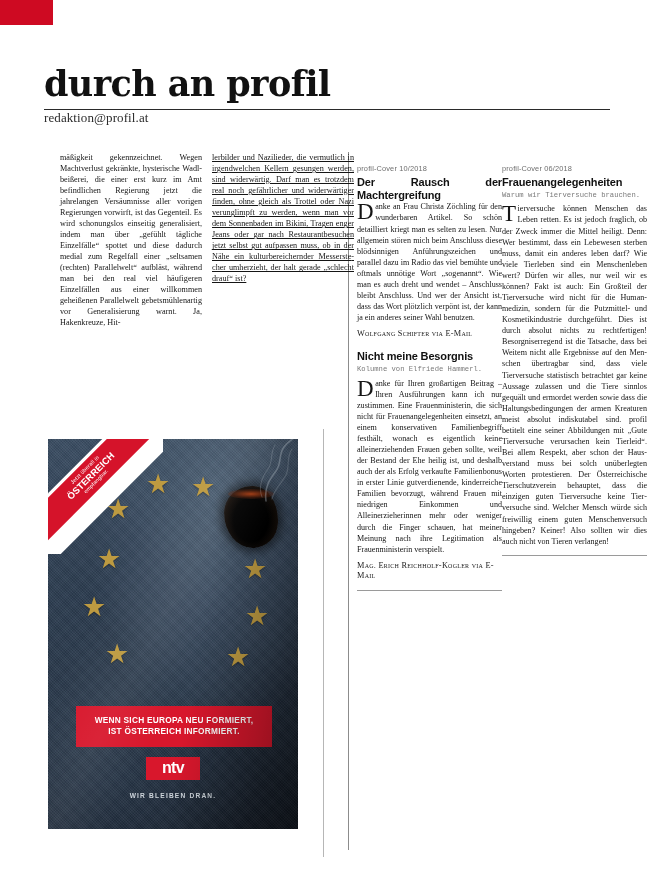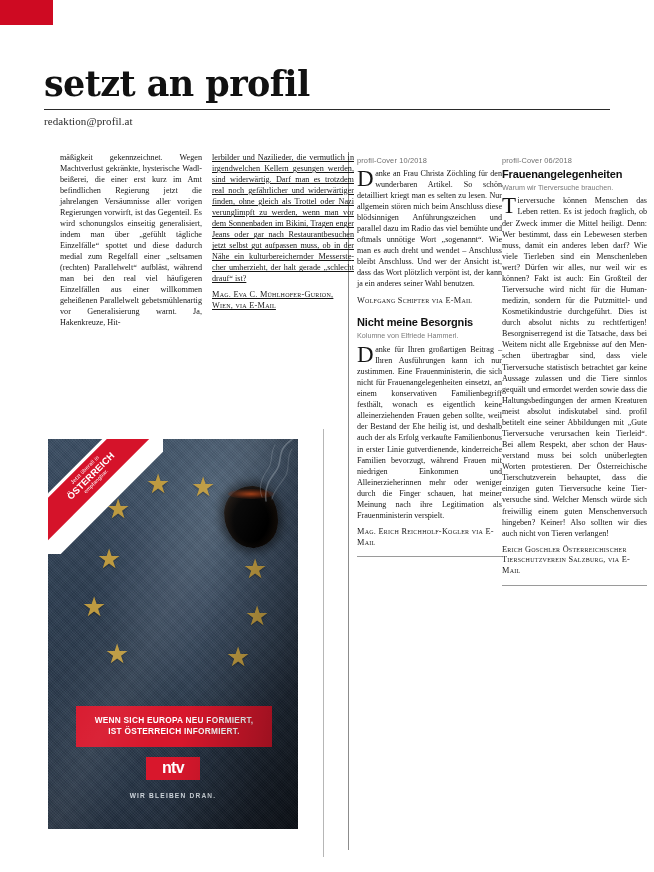--- a/index.html
+++ b/index.html
@@ -38,22 +38,21 @@
     letter-spacing: -0.6px;
     line-height: 1.05;
     color: #111111;
   }
   .masthead-rule {
     margin-top: 6px;
     border-bottom: 1px solid #2a2a2a;
     width: 100%;
   }
   .masthead-email {
-    margin-top: 5px;
-    font-size: 11px;
+    font-size: 13px;
     color: #2b2b2b;
     letter-spacing: 0.1px;
   }
 
   
   .columns {
     position: absolute;
     left: 60px; top: 152px;
     width: 566px; height: 704px;
   }
@@ -104,21 +103,21 @@
   }
   .headline {
     font-family: "Liberation Sans", "DejaVu Sans", sans-serif;
     font-weight: 700;
     font-size: 11px;
     line-height: 1.17;
     color: #111;
     letter-spacing: -0.15px;
   }
   .subline {
-    font-family: Liberation Sans, sans-serif;
+    font-family: Liberation Mono, monospace;
     font-size: 7.2px;
     line-height: 1.3;
     color: #7a7a7a;
     margin-top: 2.5px;
     margin-bottom: 5px;
   }
   .subline.tight { margin-bottom: 3px; }
 
   
   .body-text::first-letter { }
@@ -131,21 +130,21 @@
     padding-top: 1px;
     font-weight: 400;
   }
 
   .h-rule {
     border-bottom: 1px solid #9a9a9a;
     margin-top: 8px;
     margin-bottom: 9px;
   }
 
-  .block { margin-top: 4px; }
+  .block { margin-top: 12px; }
   .block + .block { margin-top: 10px; }
 
   
   .ad {
     position: absolute;
     left: 11px; top: 429px;
     width: 313px; height: 428px;
     background: #ffffff;
   }
   .ad-photo {
@@ -308,63 +307,62 @@
     width: 1px; height: 100%;
     background: #b6b6b6;
   }
 </style>
 </head>
 <body>
 
 <div class="red-marker"></div>
 
 <div class="masthead">
-  <div class="masthead-title">setzt an profil</div>
+  <div class="masthead-title">durch an profil</div>
   <div class="masthead-rule"></div>
   <div class="masthead-email">redaktion@profil.at</div>
 </div>
 
 <div class="columns">
 
   <div class="v-rule"></div>
 
   <div class="col col-1">
     <p>mäßigkeit gekennzeichnet. Wegen Machtverlust ge­kränkte, hysterische Wadl­beißerei, die einer erst kurz im Amt befindlichen Regie­rung jetzt die jahrelangen Versäumnisse aller vorigen Regierungen vorwirft, ist das Gegenteil. Es wird scho­nungslos einseitig generali­siert, indem man über „ge­fühlt tägliche Einzelfälle“ spottet und diese dadurch medial zum Regelfall einer „seltsamen (rechten) Paral­lelwelt“ aufbläst, während man bei den real viel häufi­geren Einzelfällen aus einer willkommen geheißenen Parallelwelt gebetsmühlen­artig vor Generalisierung warnt. Ja, Hakenkreuze, Hit-</p>
   </div>
 
   <div class="col col-2">
     <p>lerbilder und Nazilieder, die vermutlich in irgendwel­chen Kellern gesungen werden, sind widerwärtig. Darf man es trotzdem real noch gefährlicher und wi­derwärtiger finden, ohne gleich als Trottel oder Nazi verunglimpft zu werden, wenn man vor dem Son­nenbaden im Bikini, Tragen enger Jeans oder gar nach Restaurantbesuchen jetzt selbst gut aufpassen muss, ob in der Nähe ein kultur­bereichernder Messerste­cher umherzieht, der halt gerade „schlecht drauf“ ist?</p>
-    <div class="sig">Mag. Eva C. Mühlhofer-Gurion, Wien, via E-Mail</div>
   </div>
 
   <div class="col col-3">
 
     <div class="block">
       <div class="kicker">profil-Cover 10/2018</div>
+      <div class="headline">Der Rausch der Machtergreifung</div>
       <p class="body-text"><span class="dropcap">D</span><span>anke an Frau Christa Zöchling für den wun­derbaren Artikel. So schön detailliert kriegt man es selten zu lesen. Nur allge­mein stören mich beim An­schluss diese blödsinnigen Anführungszeichen und parallel dazu im Radio das viel bemühte und oftmals unnötige Wort „sogenannt“. Wie man es auch dreht und wendet – Anschluss bleibt Anschluss. Und wer der Ansicht ist, dass das Wort plötzlich verpönt ist, der kann ja ein anderes seiner Wahl benutzen.</span></p>
       <div class="sig">Wolfgang Schifter via E-Mail</div>
     </div>
 
     <div class="block">
       <div class="headline">Nicht meine Besorgnis</div>
       <div class="subline tight">Kolumne von Elfriede Hammerl.</div>
       <p class="body-text"><span class="dropcap">D</span><span>anke für Ihren großarti­gen Beitrag – Ihren Ausführungen kann ich nur zustimmen. Eine Frauenmi­nisterin, die sich nicht für Frauenangelegenheiten ein­setzt, an einem konservati­ven Familienbegriff festhält, wonach es eigentlich keine alleinerziehenden Frauen geben sollte, weil der Be­stand der Ehe heilig ist, und deshalb auch der als Erfolg verkaufte Familienbonus in erster Linie gutverdienende, kinderreiche Familien be­vorzugt, während Frauen mit niedrigen Einkommen und Alleinerzieherinnen mehr oder weniger durch die Finger schauen, hat meiner Meinung nach ihre Legitimation als Frauenmi­nisterin verspielt.</span></p>
       <div class="sig">Mag. Erich Reichholf-Kogler via E-Mail</div>
     </div>
 
     <div class="h-rule"></div>
   </div>
 
   <div class="col col-4">
     <div class="block">
       <div class="kicker">profil-Cover 06/2018</div>
       <div class="headline">Frauenangelegenheiten</div>
       <div class="subline tight">Warum wir Tierversuche brauchen.</div>
       <p class="body-text"><span class="dropcap">T</span><span>ierversuche können Menschen das Leben ret­ten. Es ist jedoch fraglich, ob der Zweck immer die Mittel heiligt. Denn: Wer be­stimmt, dass ein Lebewesen sterben muss, damit ein an­deres leben darf? Wie viele Tierleben sind ein Men­schenleben wert? Dürfen wir alles, nur weil wir es können? Fakt ist auch: Ein Großteil der Tierversuche wird nicht für die Human­medizin, sondern für die Putzmittel- und Kosmetik­industrie durchgeführt. Dies ist durch absolut nichts zu rechtfertigen! Besorgnis­erregend ist die Tatsache, dass bei Weitem nicht alle Ergebnisse auf den Men­schen übertragbar sind, dass viele Tierversuche sta­tistisch betrachtet gar keine Aussage zulassen und die Tiere sinnlos gequält und ermordet werden sowie dass die Haltungsbedingun­gen der armen Kreaturen meist absolut indiskutabel sind. profil betitelt eine sei­ner Abbildungen mit „Gute Tierversuche verursachen kein Tierleid“. Bei allem Res­pekt, aber schon der Haus­verstand muss bei solch un­überlegten Worten protes­tieren. Der Österreichische Tierschutzverein behauptet, dass die einzigen guten Tierversuche keine Tier­versuche sind. Welcher Mensch würde sich freiwil­lig einem guten Menschen­versuch hingeben? Keiner! Also sollten wir dies auch nicht von Tieren verlangen!</span></p>
-      <div class="sig">Erich Goschler Österreichischer Tierschutzverein Salzburg, via E-Mail</div>
     </div>
     <div class="h-rule"></div>
   </div>
 
 </div>
 
 <div class="ad">
   <div class="ad-border-right"></div>
 
   <div class="ad-photo">

